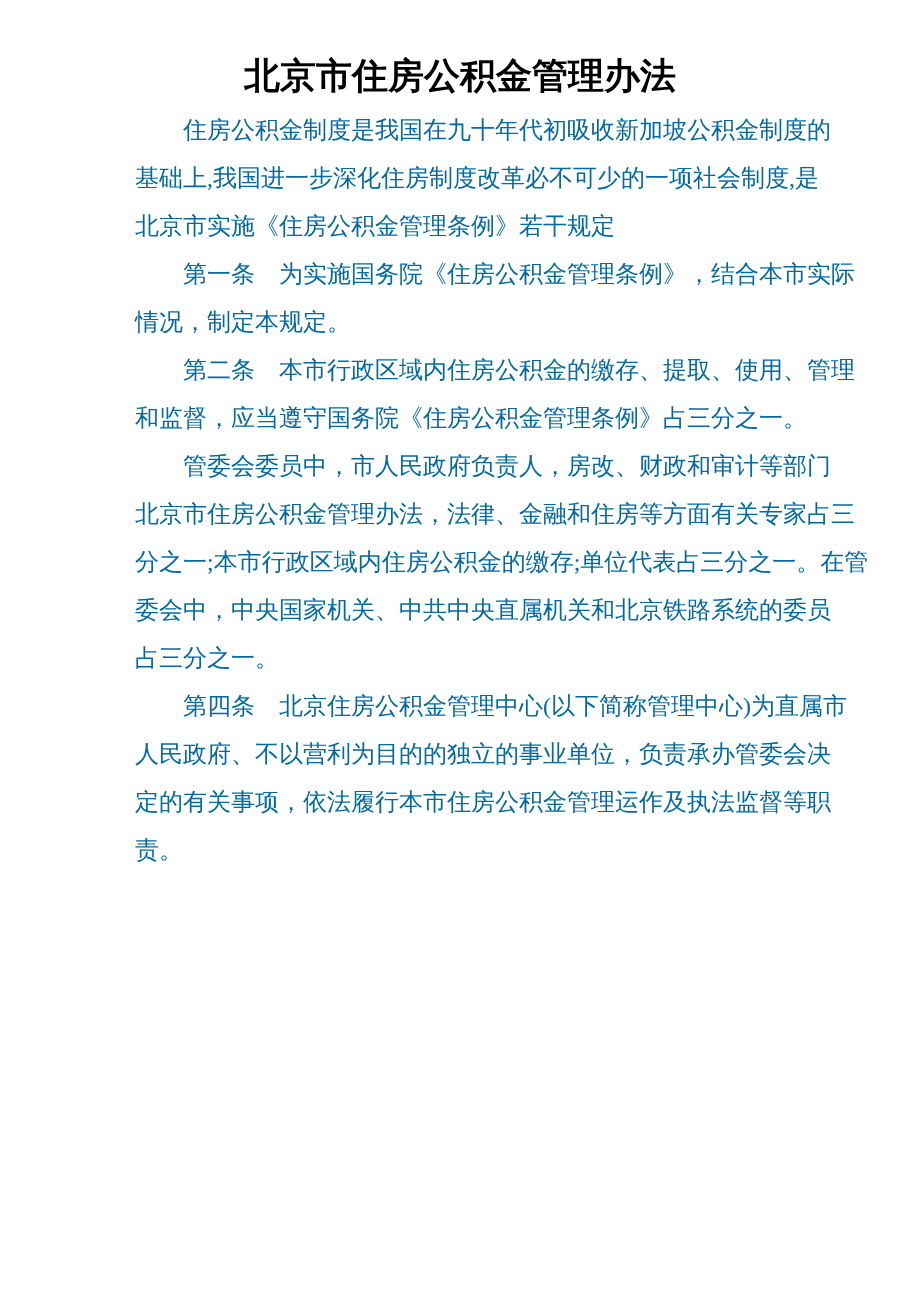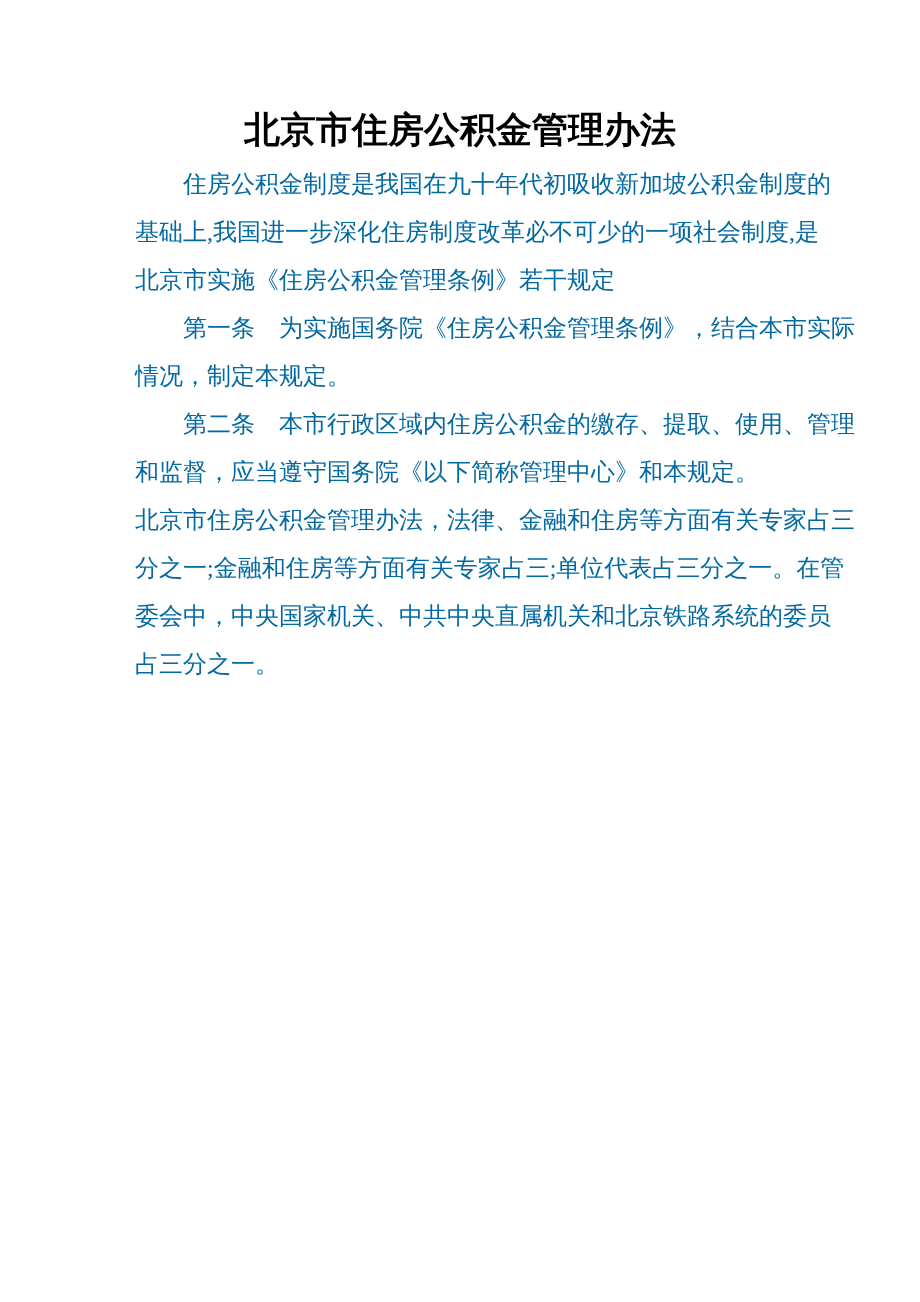--- a/index.html
+++ b/index.html
@@ -11,21 +11,21 @@
     height: 1302px;
     background: #ffffff;
     color: #000000;
     font-family: "Liberation Serif", "DejaVu Serif", serif;
   }
   .page {
     position: relative;
     width: 920px;
     height: 1302px;
     box-sizing: border-box;
-    padding-top: 104px;
+    padding-top: 50px;
     background: #ffffff;
     overflow: hidden;
   }
   .doc-title {
     margin: 0;
     width: 920px;
     height: 52px;
     line-height: 52px;
     text-align: center;
     font-size: 36px;
@@ -64,22 +64,29 @@
       </div>
       <div class="para">
         <div class="line">北京市实施《住房公积金管理条例》若干规定</div>
       </div>
       <div class="para">
         <div class="line indent">第一条　为实施国务院《住房公积金管理条例》，结合本市实际</div>
         <div class="line">情况，制定本规定。</div>
       </div>
       <div class="para">
         <div class="line indent">第二条　本市行政区域内住房公积金的缴存、提取、使用、管理</div>
-        <div class="line">和监督，应当遵守国务院《以下简称管理中心》和本规定。</div>
+        <div class="line">和监督，应当遵守国务院《住房公积金管理条例》占三分之一。</div>
       </div>
       <div class="para">
+        <div class="line indent">管委会委员中，市人民政府负责人，房改、财政和审计等部门</div>
         <div class="line">北京市住房公积金管理办法，法律、金融和住房等方面有关专家占三</div>
-        <div class="line">分之一;金融和住房等方面有关专家占三;单位代表占三分之一。在管</div>
+        <div class="line">分之一;本市行政区域内住房公积金的缴存;单位代表占三分之一。在管</div>
         <div class="line">委会中，中央国家机关、中共中央直属机关和北京铁路系统的委员</div>
         <div class="line">占三分之一。</div>
+      </div>
+      <div class="para">
+        <div class="line indent">第四条　北京住房公积金管理中心(以下简称管理中心)为直属市</div>
+        <div class="line">人民政府、不以营利为目的的独立的事业单位，负责承办管委会决</div>
+        <div class="line">定的有关事项，依法履行本市住房公积金管理运作及执法监督等职</div>
+        <div class="line">责。</div>
       </div>
     </div>
 </div>
 
 </body></html>

